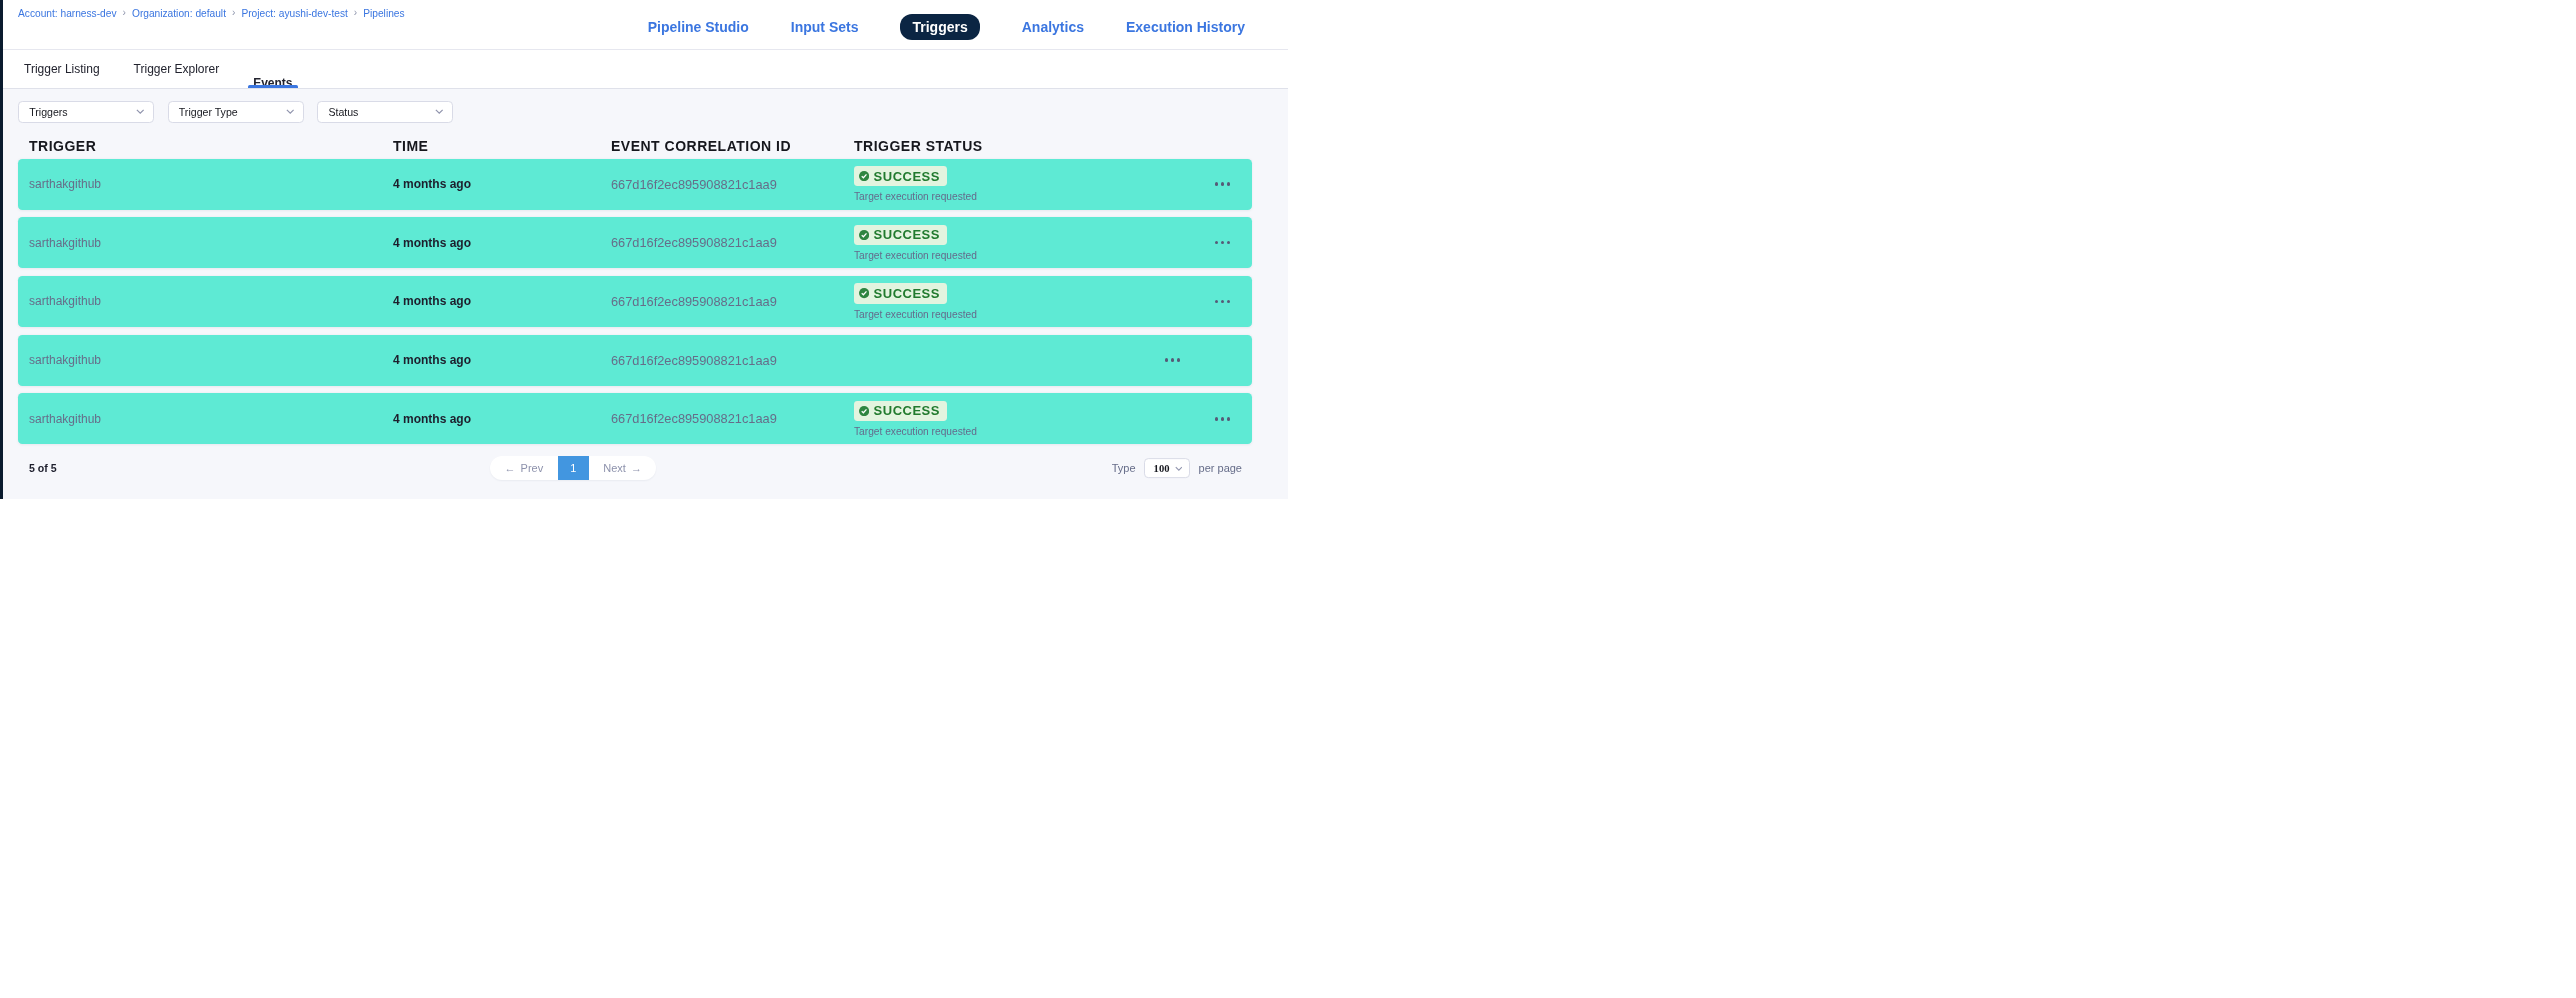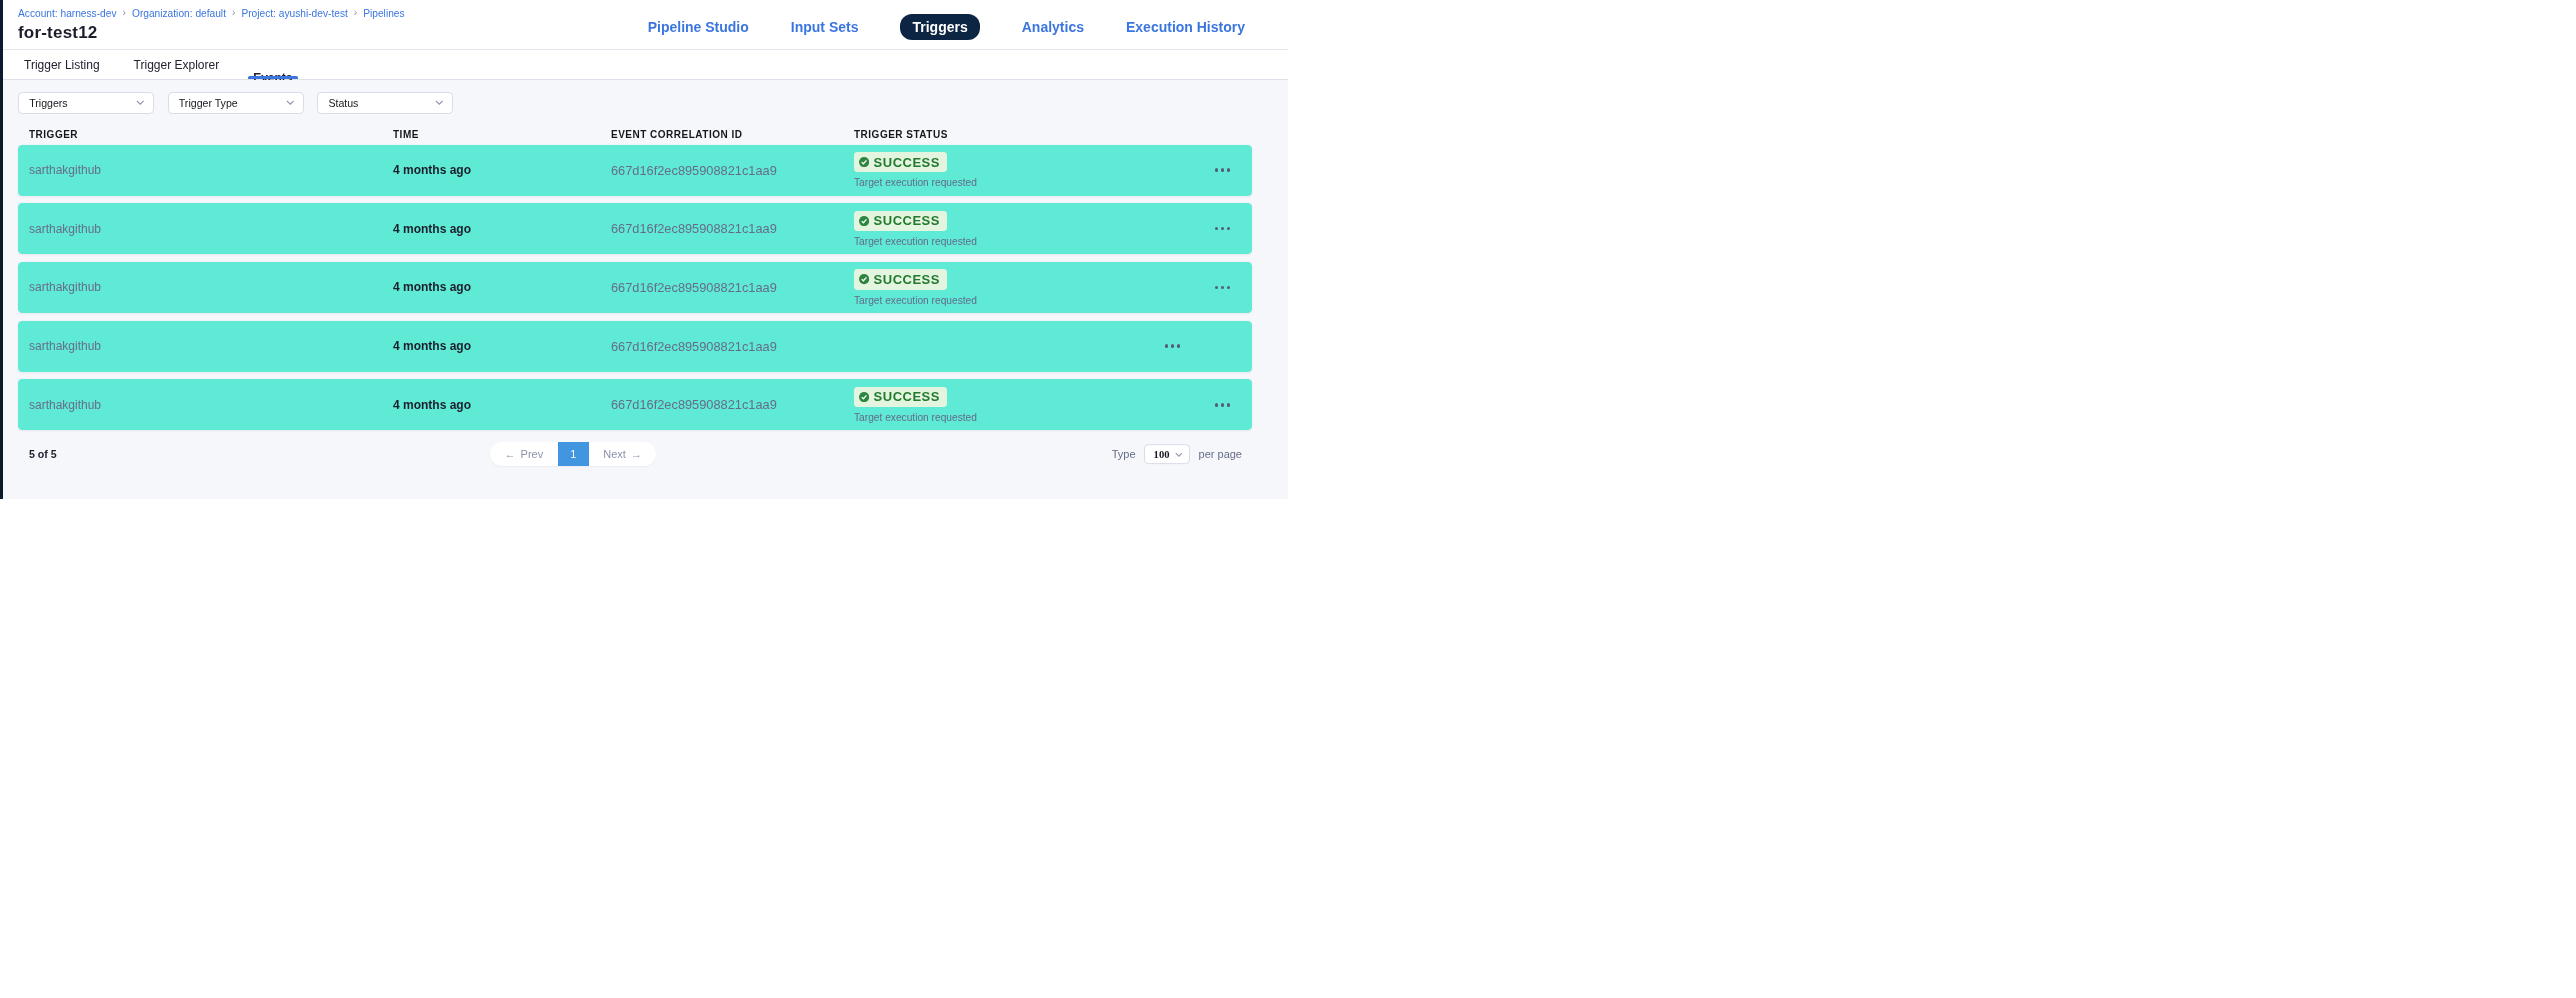--- a/index.html
+++ b/index.html
@@ -13,35 +13,35 @@
   .breadcrumb { display:flex; align-items:center; gap:6px; font-size:10.2px; }
   .breadcrumb a { color:#3b76e0; text-decoration:none; cursor:pointer; }
   .breadcrumb .sep { color:#8f96ad; font-size:10.2px; transform:translateY(-0.9px); }
   .page-title { margin-top:4.3px; font-size:17px; font-weight:bold; color:#1d1e2c; letter-spacing:0.2px; }
 
   .top-nav { position:absolute; top:13.6px; right:43px; display:flex; align-items:center; gap:22px; }
   .top-nav a { font-size:14px; font-weight:600; color:#3b76e0; text-decoration:none; cursor:pointer; white-space:nowrap;margin-left:20px; }
   .top-nav a.active { background:#0b2543; color:#ffffff; border-radius:12px; padding:5.1px 12px; }
 
   
-  .tabbar { background:#ffffff; border-top:0.9px solid #e6e7ef; border-bottom:0.9px solid #dfe1ea; height:31px; display:flex; align-items:stretch; padding-left:24px; }
+  .tabbar { background:#ffffff; border-top:0.9px solid #e6e7ef; border-bottom:0.9px solid #dfe1ea; height:40px; display:flex; align-items:stretch; padding-left:24px; }
   .tab { position:relative; display:flex; align-items:center; margin-right:34px; font-size:12px; color:#22232e; cursor:pointer; }
   .tab.active { font-weight:bold;margin-top:27px; }
   .tab.active::after { content:""; position:absolute; left:-5.1px; right:-5.1px; bottom:0; height:2.6px; background:#3b76e0; border-radius:1.7px 1.7px 0 0; }
 
   
   .content { background:#f6f7fb; height:420px; padding-top:12px; position:relative; }
 
   .filters { display:flex; gap:13.6px; padding-left:18px; }
   .dropdown { width:136px; height:22px; background:#ffffff; border:0.9px solid #d9dbe7; border-radius:4.3px; display:flex; align-items:center; justify-content:space-between; padding:0 8.5px 0 10.2px; cursor:pointer; }
   .dropdown .dd-label { font-size:10.6px; color:#17181f; }
   .dropdown svg { display:block; }
 
   .thead { display:grid; grid-template-columns:364px 218px 243px 348px 1fr; margin:14.5px 36px 5.1px 18px; padding-left:11px; }
-  .th { font-size:10px; font-weight:bold; letter-spacing:0.5px; color:#16171d; }
+  .th { font-size:14px; font-weight:bold; letter-spacing:0.5px; color:#16171d; }
 
   .row { display:grid; grid-template-columns:364px 218px 243px 348px 1fr; align-items:center; background:#5eead4; border-radius:4.3px; height:51px; margin:0 36px 7.7px 18px; padding-left:11px; box-shadow:0 0.9px 2.6px rgba(40,45,80,.07); }
   .cell-trigger { font-size:12px; color:#666d89; }
   .cell-time { font-size:12px; font-weight:bold; color:#1d1e2c; }
   .cell-id { font-size:12.8px; color:#666d89; }
   .cell-status { display:flex; flex-direction:column; align-items:flex-start; gap:5.1px; }
   .badge { display:inline-flex; align-items:center; gap:4.3px; border-radius:3.4px; padding:2.6px 6.8px 2.6px 5.1px; font-size:13px; font-weight:bold; letter-spacing:0.5px; }
   .badge .b-icon { display:none; align-items:center; }
   .badge.status-success { background:#e3f4df; color:#217a2e; }
   .badge.status-success .icon-check { display:flex; }
@@ -71,21 +71,20 @@
 <div class="header">
   <div class="breadcrumb">
     <a>Account: harness-dev</a>
     <span class="sep">›</span>
     <a>Organization: default</a>
     <span class="sep">›</span>
     <a>Project: ayushi-dev-test</a>
     <span class="sep">›</span>
     <a>Pipelines</a>
   </div>
-  <div class="page-title">for-test12</div>
 
   <div class="top-nav">
     <a>Pipeline Studio</a>
     <a>Input Sets</a>
     <a class="active">Triggers</a>
     <a>Analytics</a>
     <a>Execution History</a>
   </div>
 </div>
 

